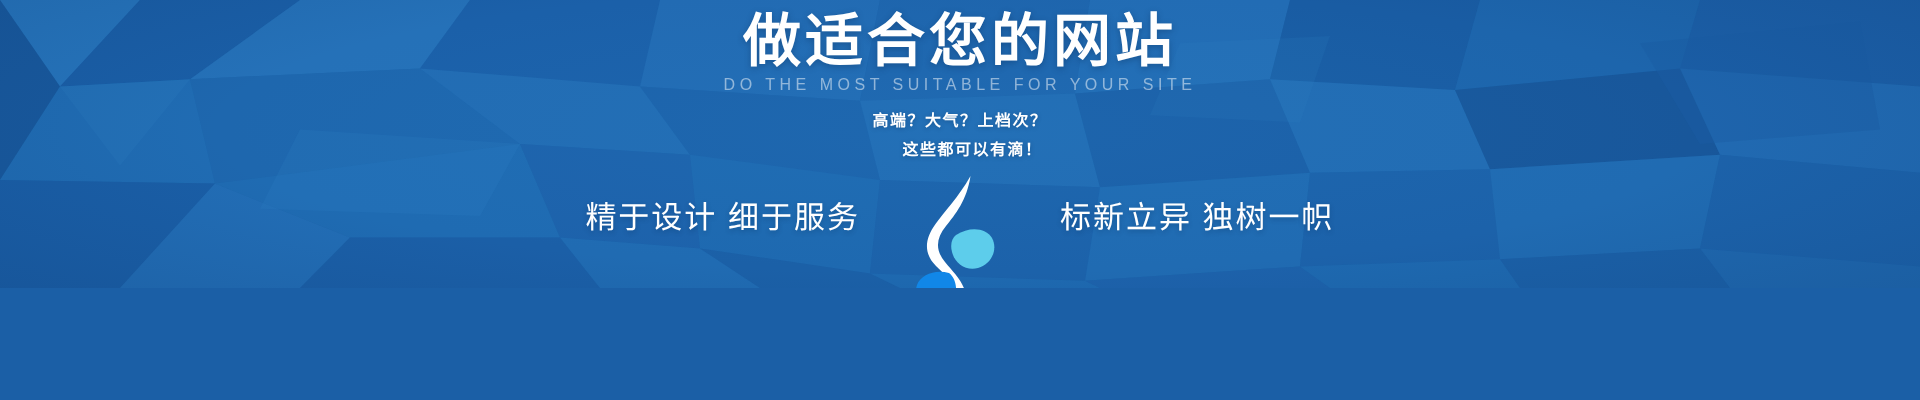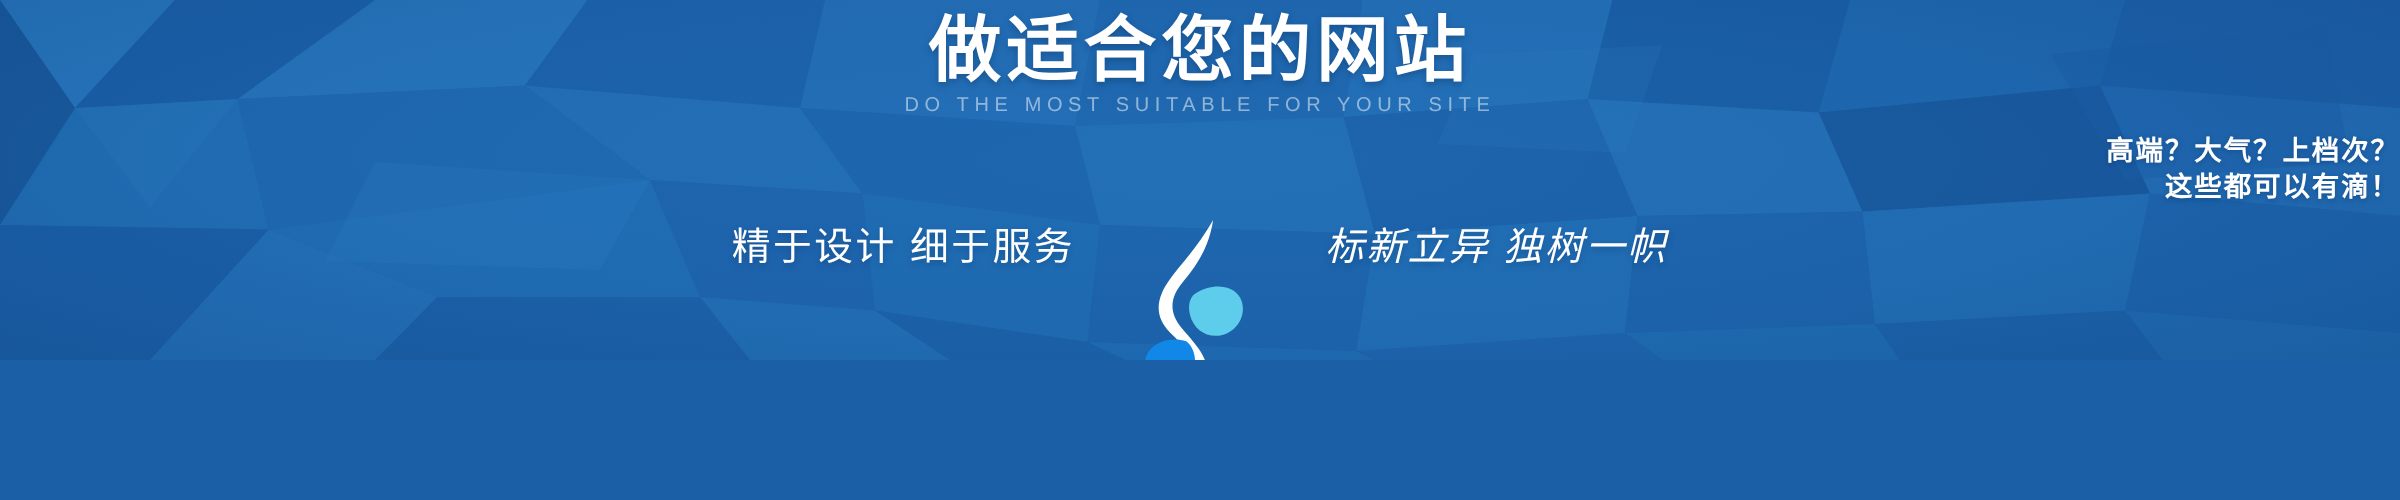--- a/index.html
+++ b/index.html
@@ -78,55 +78,55 @@
     font-weight: 300;
     color: rgba(255,255,255,0.50);
     letter-spacing: 4.5px;
     white-space: nowrap;
   }
 
   .tagline {
     position: absolute;
     left: 0;
     right: 0;
-    text-align: right;
+    text-align: center;
     color: #ffffff;
     font-weight: 700;
-    font-size: 22px;
+    font-size: 16px;
     line-height: 29px;
     letter-spacing: 1.5px;
     text-shadow: 0 1px 4px rgba(8,40,80,0.35);
     white-space: nowrap;
   }
   .tagline-1 { top: 106px; }
   .tagline-2 { top: 135px; margin-left: 25px; }
 
   
   .slogan-row {
     position: absolute;
     top: 178px;
     left: 0;
     right: 0;
     height: 60px;
     display: flex;
-    align-items: flex-start;
+    align-items: flex-end;
     justify-content: center;
   }
 
   .slogan {
     font-size: 31px;
     line-height: 40px;
     font-weight: 400;
     color: #ffffff;
     letter-spacing: 2px;
     white-space: nowrap;
     text-shadow: 0 2px 5px rgba(8,40,80,0.30);
   }
   .slogan-left  { width: 330px; text-align: right; padding-right: 40px; }
-  .slogan-right { width: 330px; text-align: left;  padding-left: 40px; font-style: italic; }
+  .slogan-right { width: 330px; text-align: left;  padding-left: 40px; }
 
   .logo-slot {
     width: 120px;
     height: 60px;
     position: relative;
     flex: 0 0 auto;
   }
 
   
   .logo-emblem {

